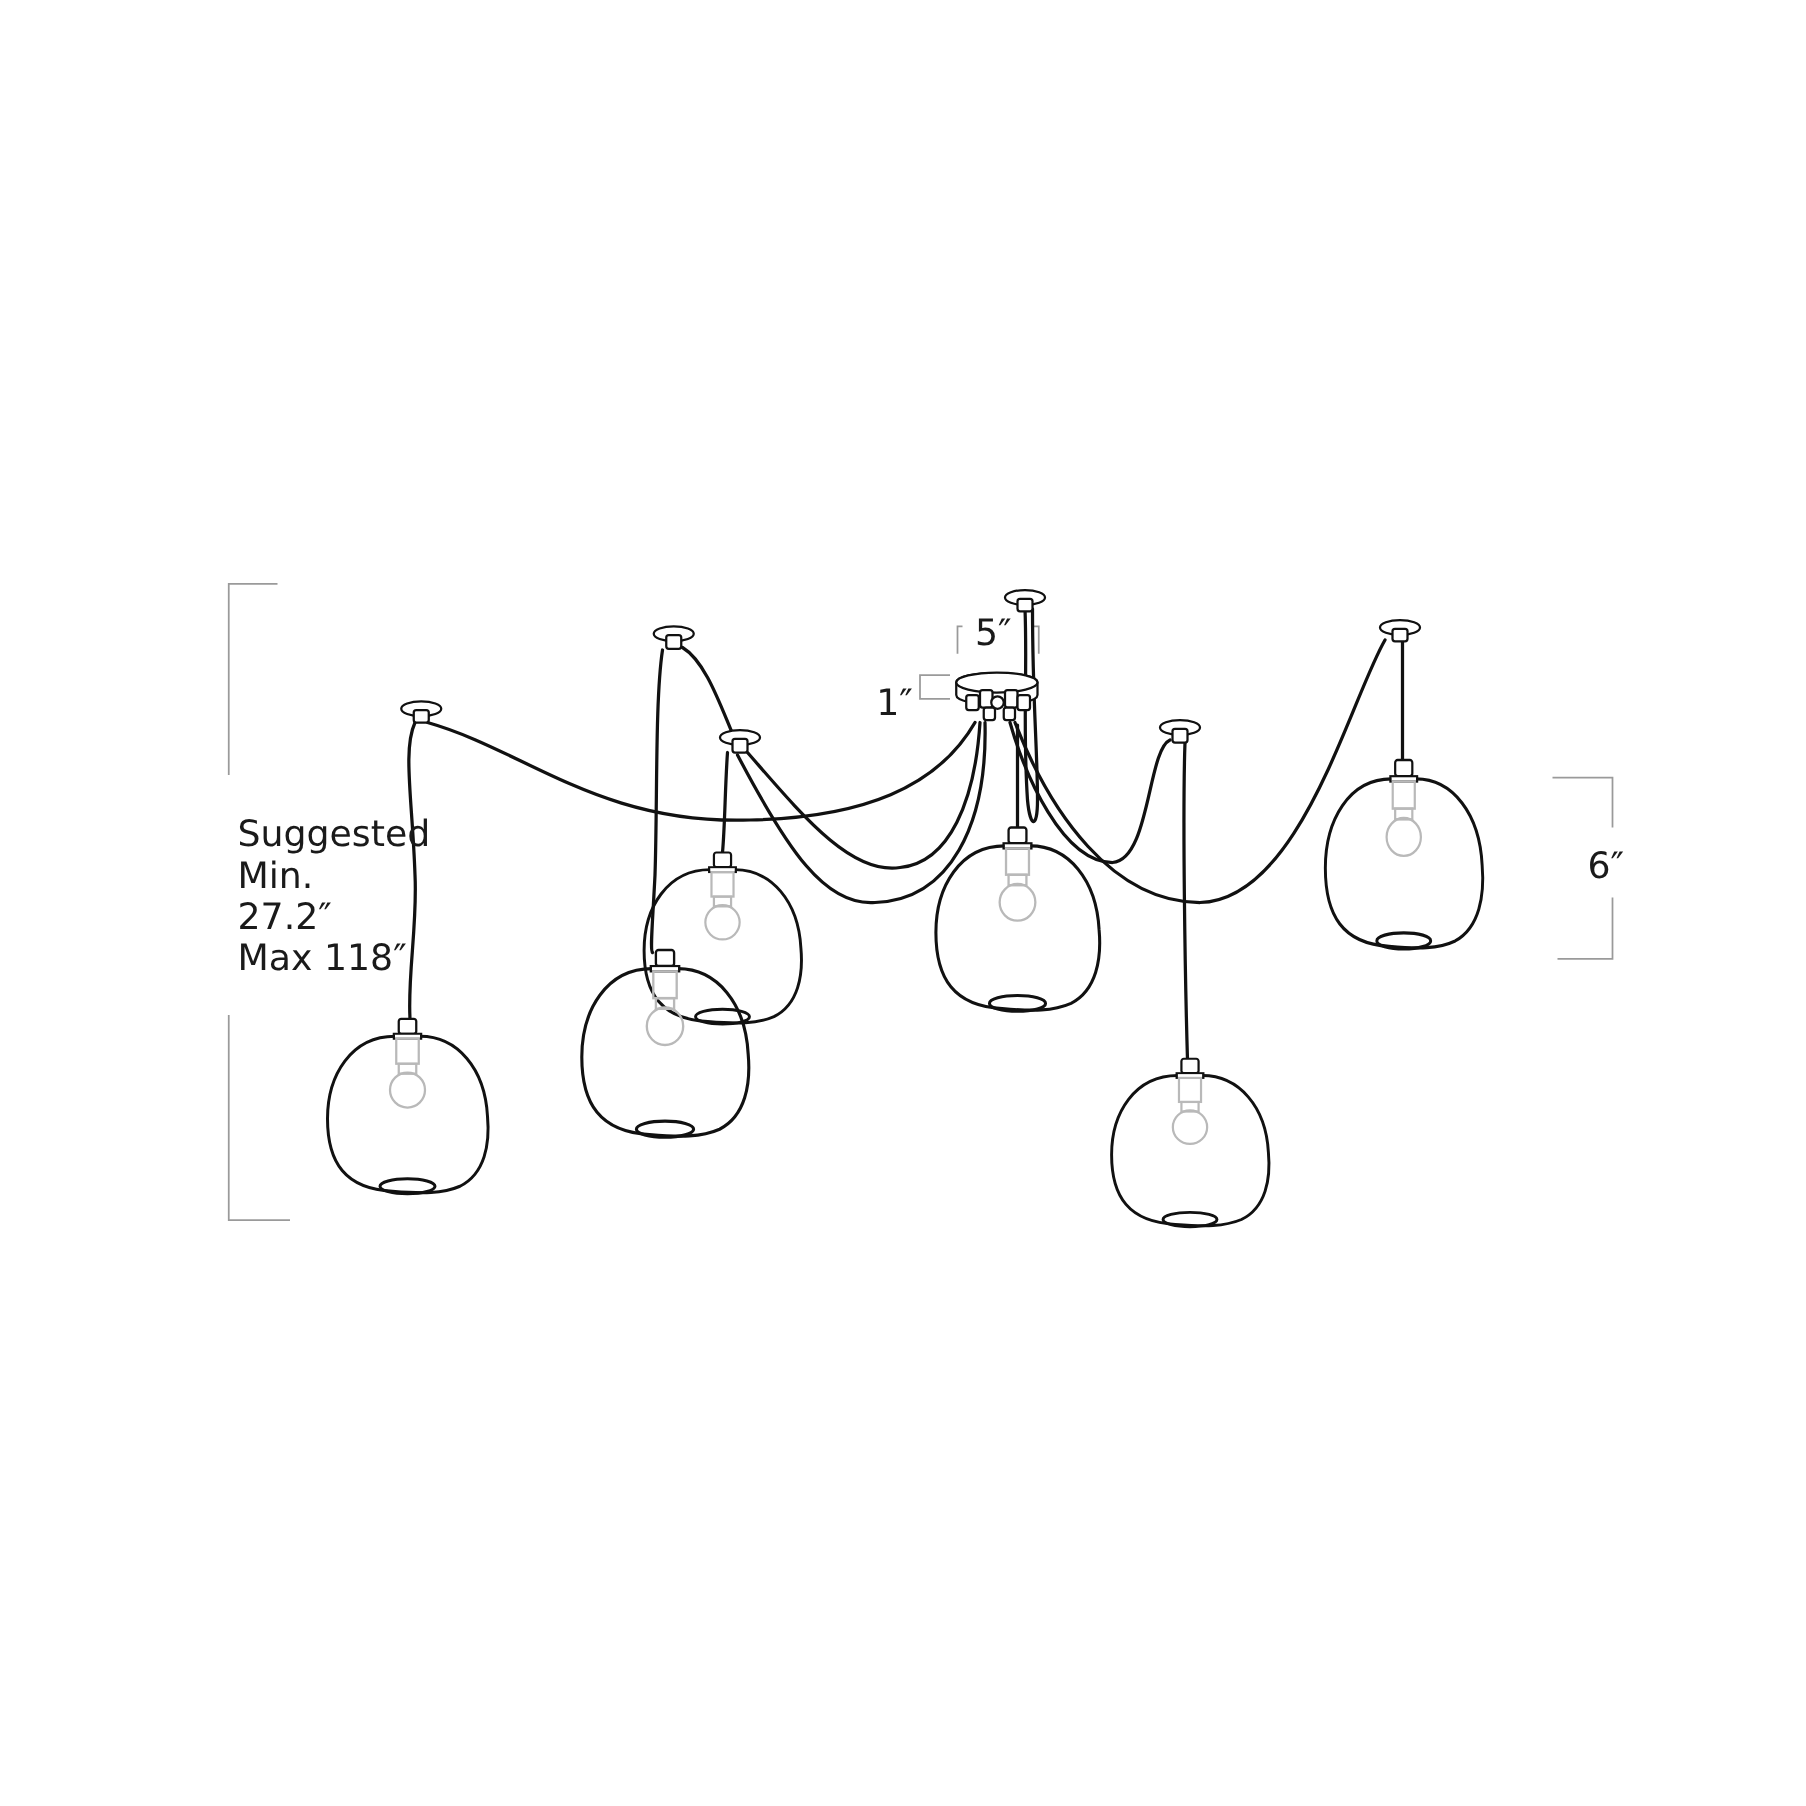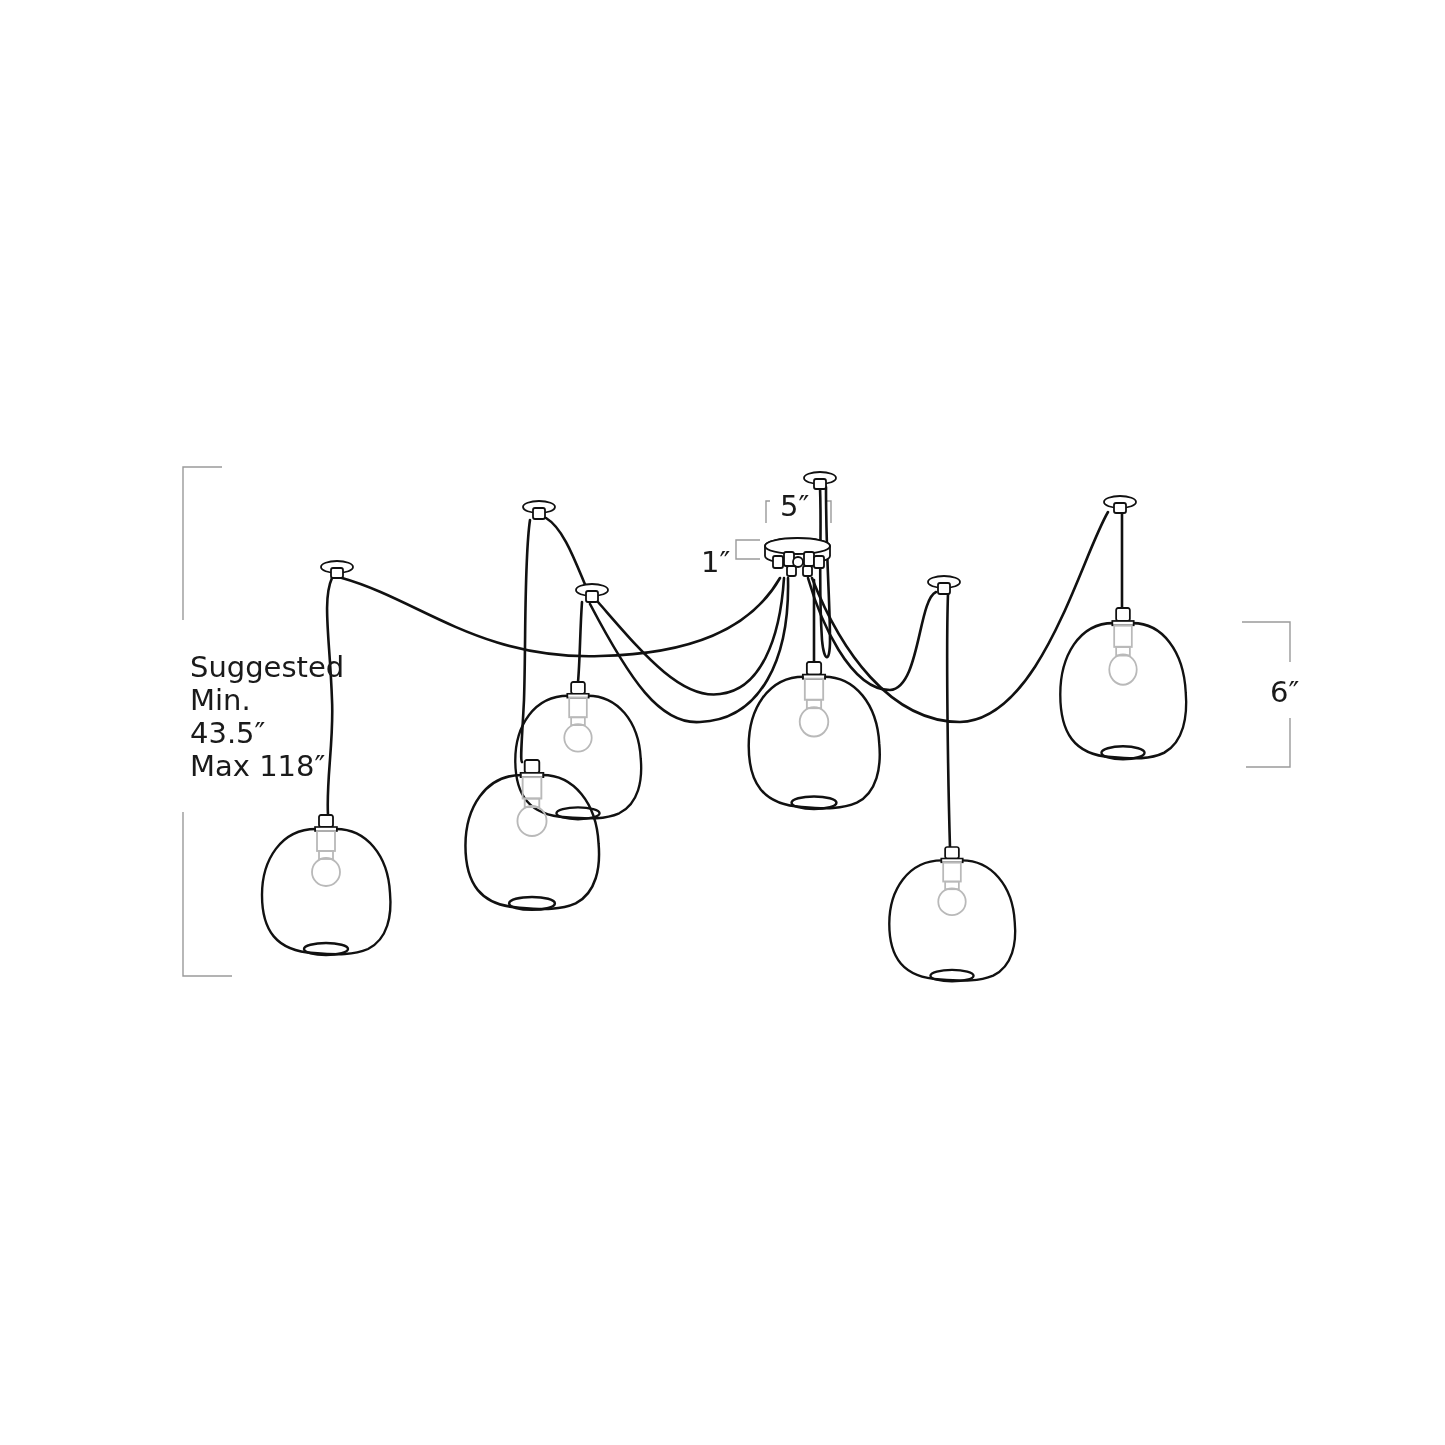--- a/index.html
+++ b/index.html
@@ -134,21 +134,21 @@
       </g>
     <g transform="translate(1123 608) scale(0.98 1.08)">
         <use href="#pendant"></use>
       </g>
   </svg>
 
   
   <div class="label" style="left:146px; top:651px;margin-left:44px;">
     <div>Suggested</div>
     <div>Min.</div>
-    <div>43.5″</div>
+    <div>27.2″</div>
     <div>Max 118″</div>
   </div>
 
   <div class="label" style="left:780px; top:490px;">5″</div>
 
   <div class="label" style="left:701px; top:546px;">1″</div>
 
   <div class="label" style="left:1270px; top:676px;">6″</div>
 </div>
 

